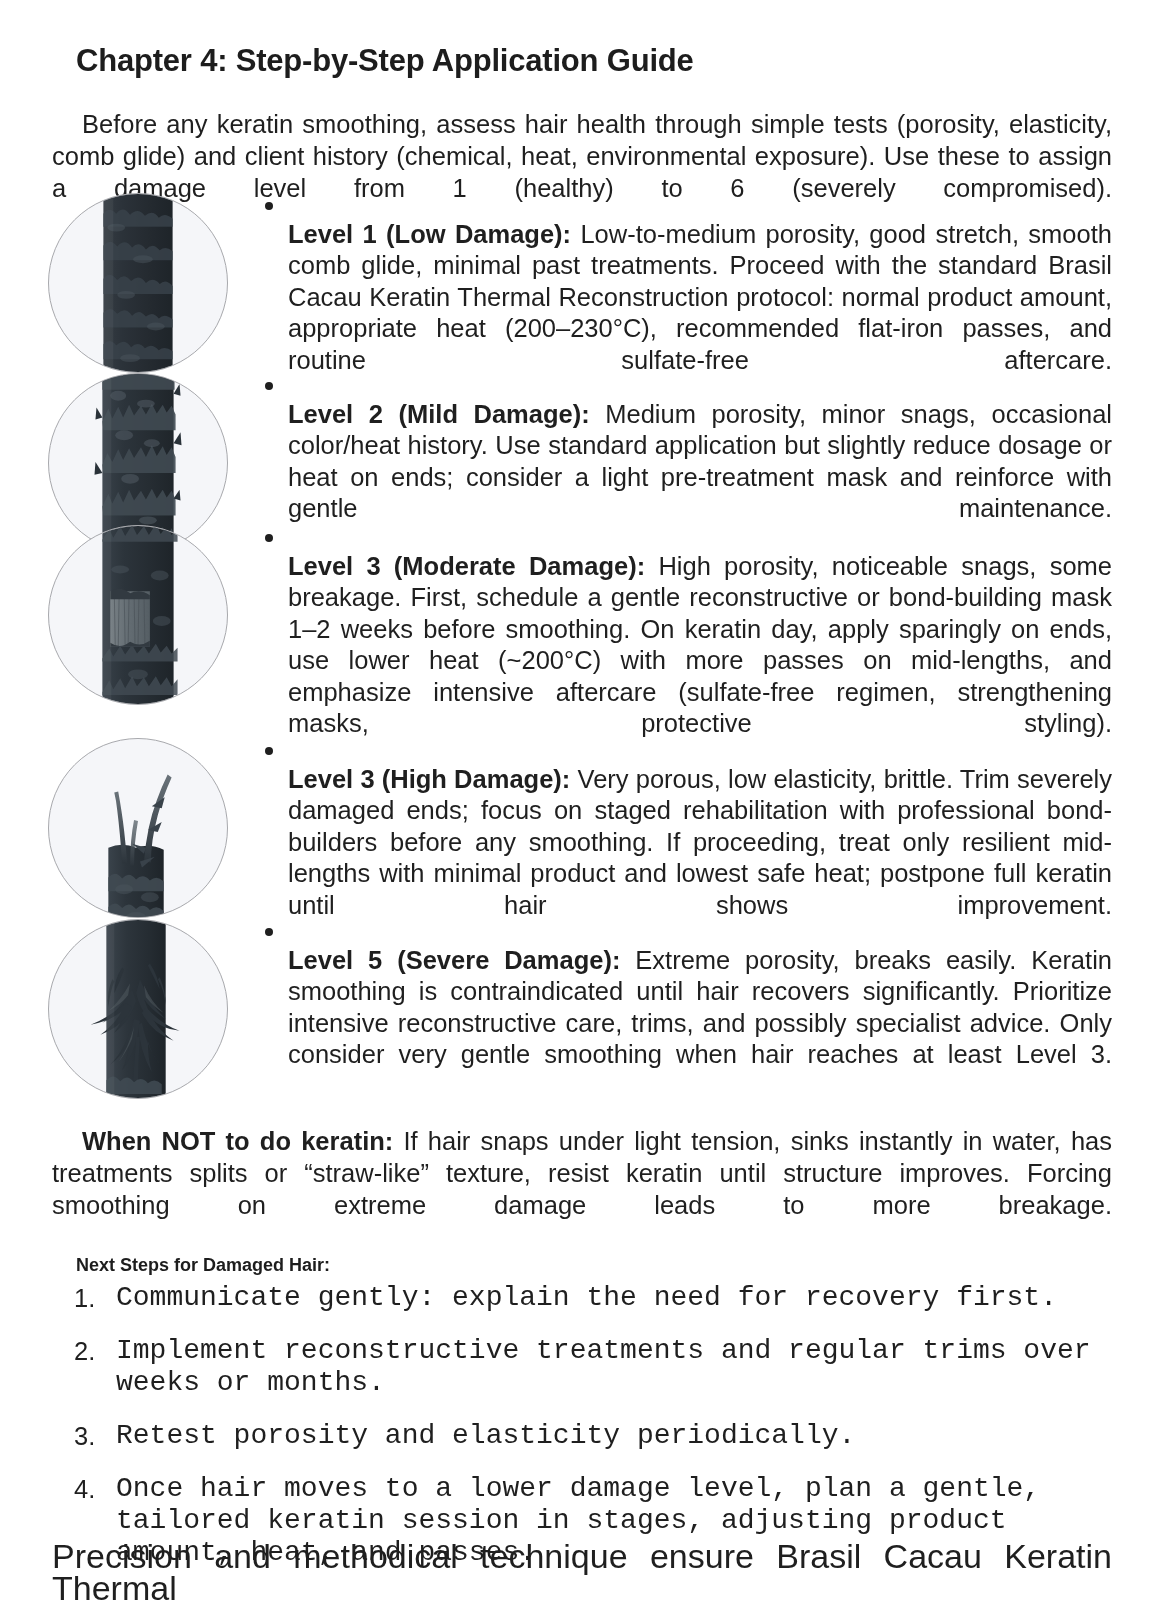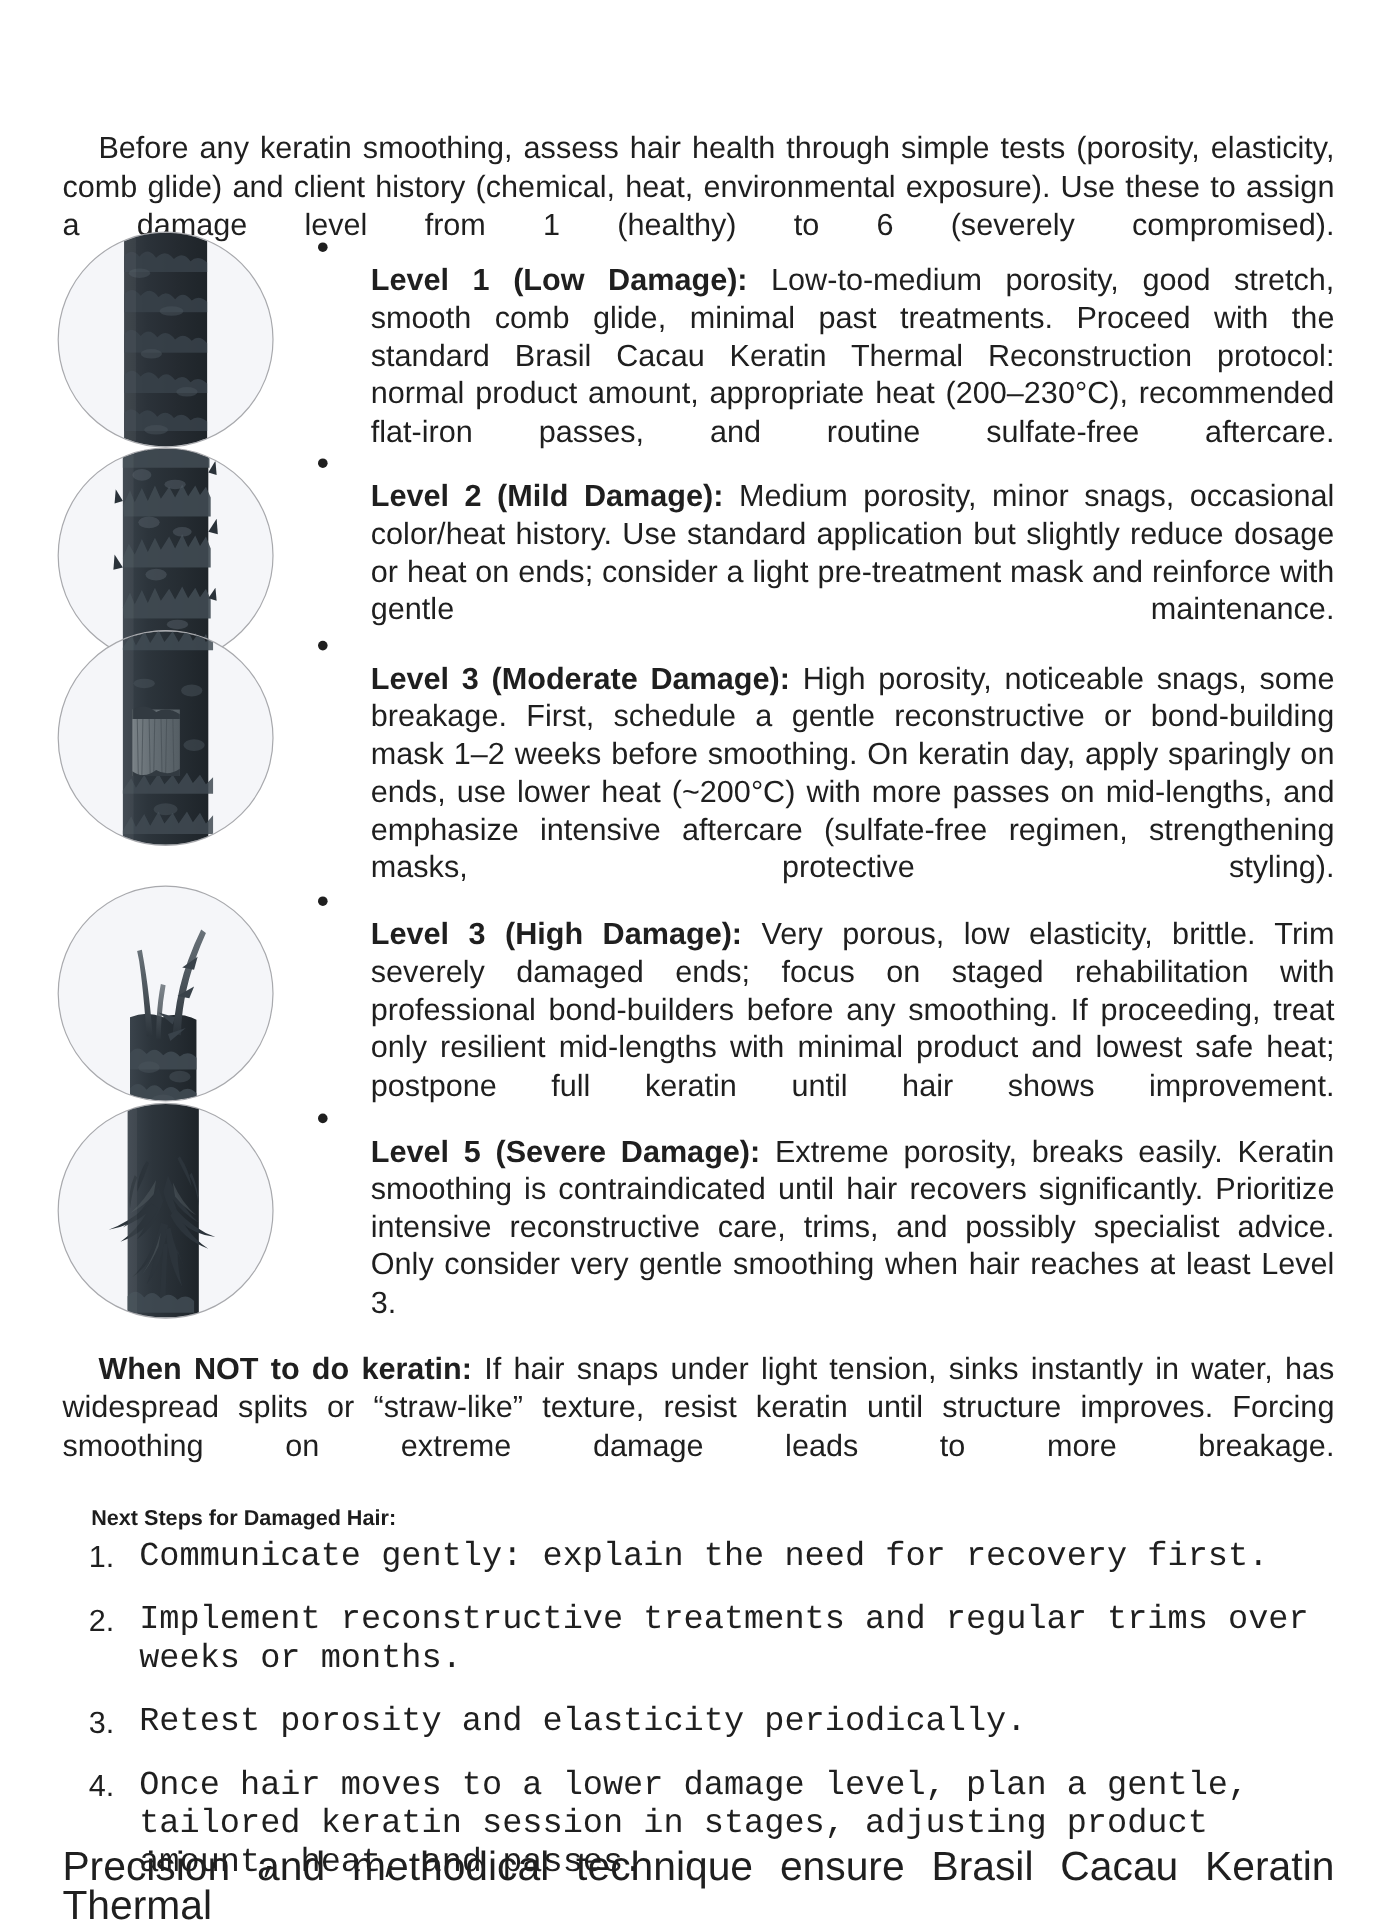--- a/index.html
+++ b/index.html
@@ -87,21 +87,21 @@
   .bullet {
     position: absolute;
     left: 25px;
     top: 9px;
     width: 8px;
     height: 8px;
     border-radius: 50%;
     background: #1f1f1f;
   }
   .level-text {
-    margin-left: 69px;
+    margin-left: 48px;
     font-size: 25.5px;
     line-height: 31.5px;
     text-align: justify;
     color: #1f1f1f;
   }
   .level-text::after { content: ""; display: inline-block; width: 100%; }
   .level-text b { font-weight: bold; }
 
   
   .whennot {
@@ -163,20 +163,21 @@
     text-align: justify;
     color: #1f1f1f;
   }
   .closing::after { content: ""; display: inline-block; width: 100%; }
 </style>
 </head>
 <body>
 
 <div class="page">
 
+  <h1 class="chapter-title">Chapter 4: Step-by-Step Application Guide</h1>
 
   <p class="intro">Before any keratin smoothing, assess hair health through simple tests (porosity, elasticity, comb glide) and client history (chemical, heat, environmental exposure). Use these to assign a damage level from 1 (healthy) to 6 (severely compromised).</p>
 
   <div class="levels">
 
     <div class="level-row" style="height:180px;">
       <div class="thumb-cell">
         <div class="thumb">
           <svg viewBox="0 0 180 180" preserveAspectRatio="xMidYMid slice" aria-hidden="true">
             <defs>
@@ -399,21 +400,21 @@
         </div>
       </div>
       <div class="text-cell">
         <span class="bullet"></span>
         <p class="level-text"><b>Level 5 (Severe Damage):</b> <span>Extreme porosity, breaks easily. Keratin smoothing is contraindicated until hair recovers significantly. Prioritize intensive reconstructive care, trims, and possibly specialist advice. Only consider very gentle smoothing when hair reaches at least Level 3.</span></p>
       </div>
     </div>
 
   </div>
 
-  <p class="whennot"><b>When NOT to do keratin:</b> <span>If hair snaps under light tension, sinks instantly in water, has widespread splits or “straw-like” texture, resist keratin until structure improves. Forcing smoothing on extreme damage leads to more breakage.</span></p>
+  <p class="whennot"><b>When NOT to do keratin:</b> <span>If hair snaps under light tension, sinks instantly in water, has treatments splits or “straw-like” texture, resist keratin until structure improves. Forcing smoothing on extreme damage leads to more breakage.</span></p>
 
   <h2 class="nextsteps-title">Next Steps for Damaged Hair:</h2>
 
   <ol class="steps" style="list-style:none;margin:0;padding:0;">
     <li class="step-row">
       <span class="step-num">1.</span>
       <span class="step-text">Communicate gently: explain the need for recovery first.</span>
     </li>
     <li class="step-row">
       <span class="step-num">2.</span>

